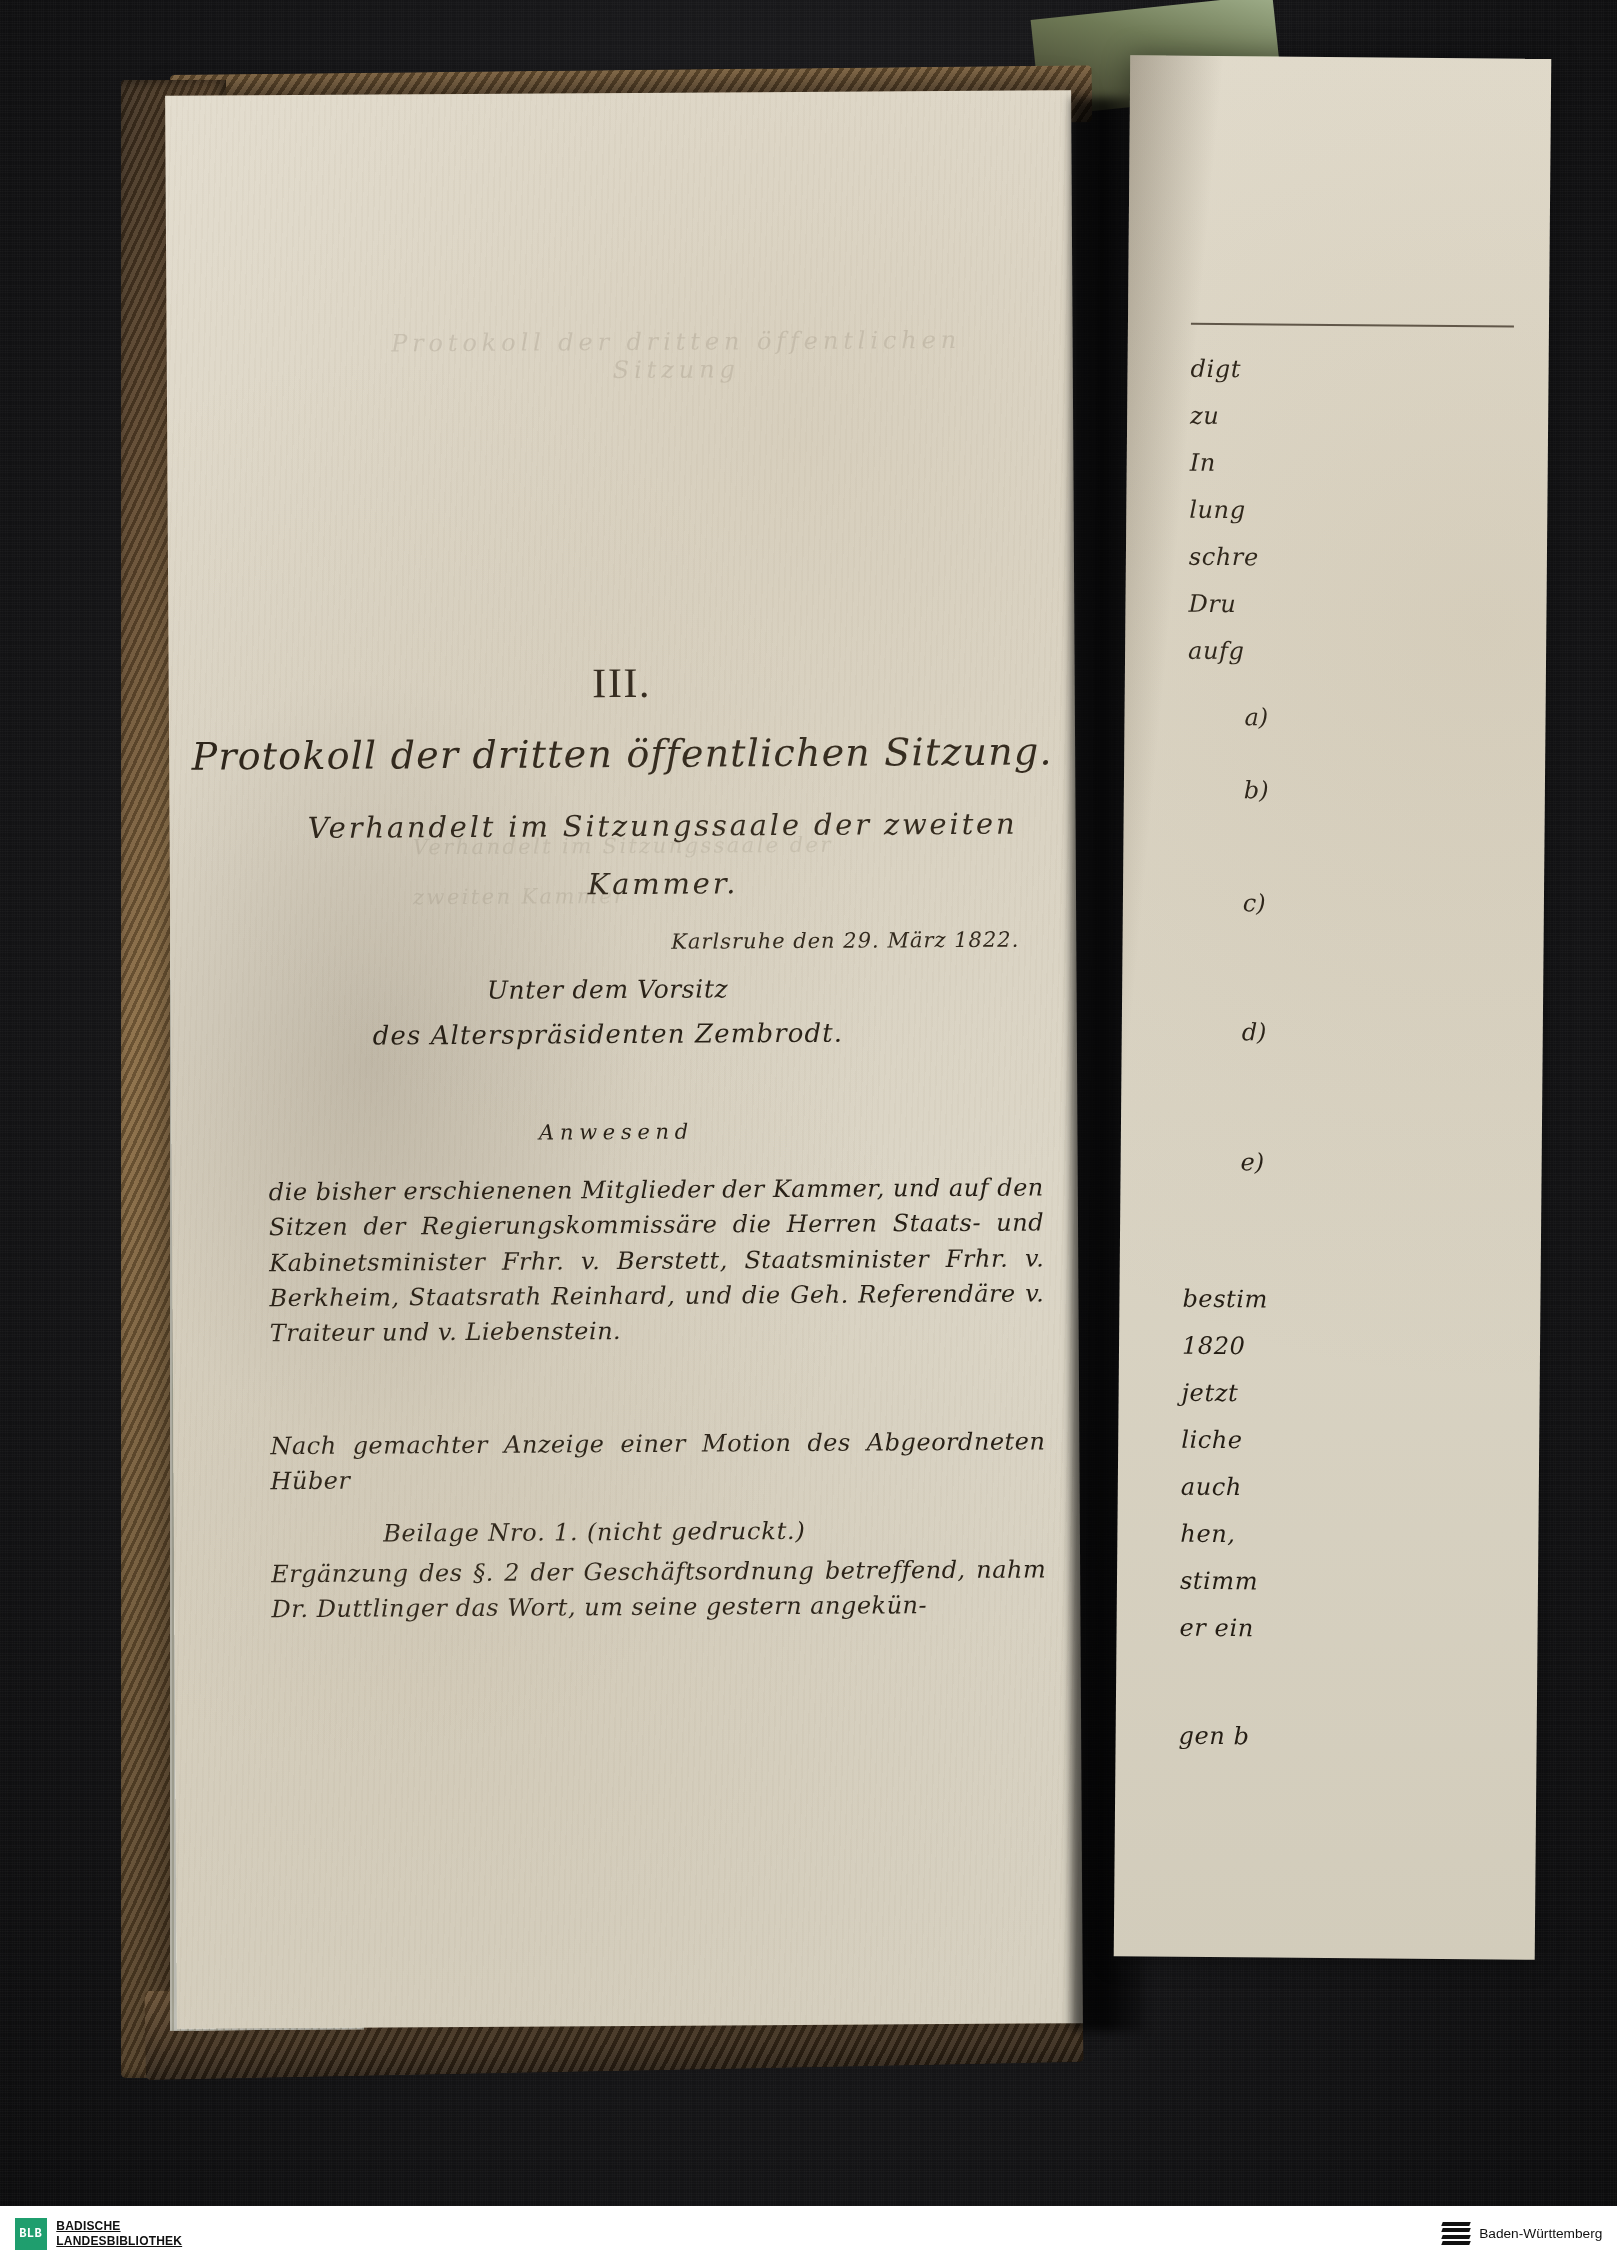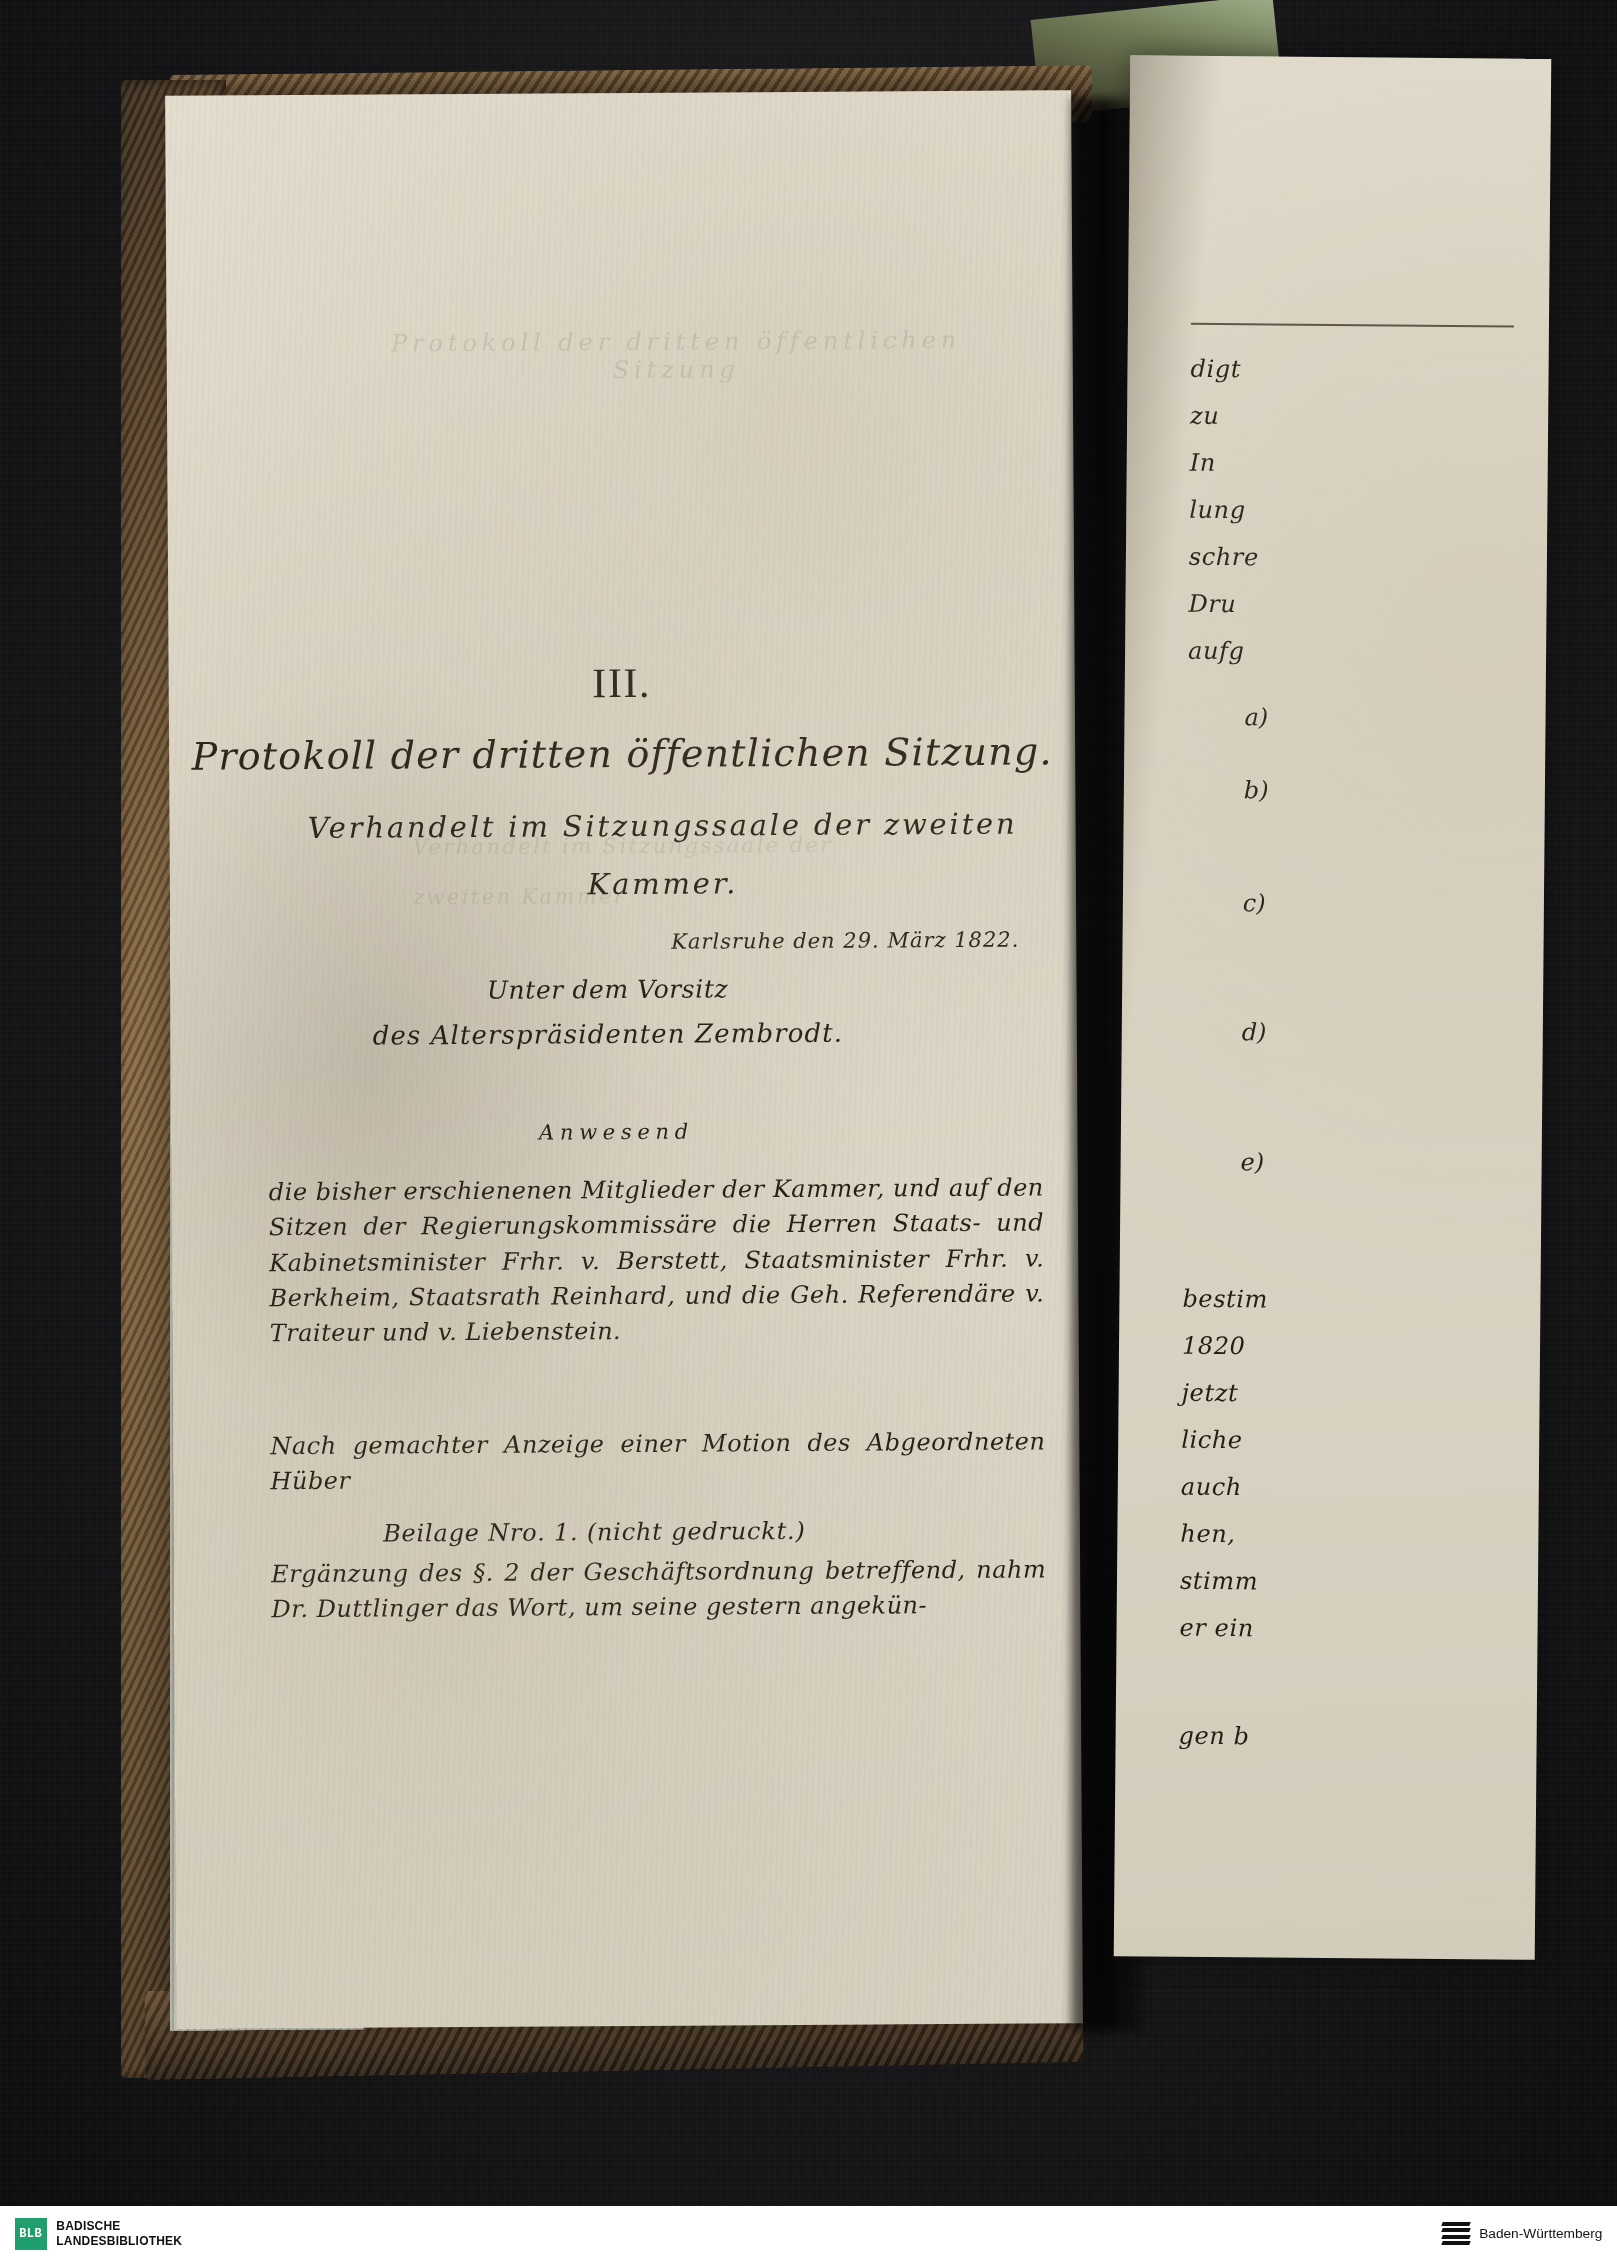--- a/index.html
+++ b/index.html
@@ -48,20 +48,21 @@
     display: flex; align-items: center; justify-content: center;
     letter-spacing: 0.4px;
   }
   .blb-text {
     font-family: "Liberation Sans", sans-serif;
     font-size: 12px;
     line-height: 1.25;
     color: #111;
     font-weight: bold;
     letter-spacing: 0.2px;
+    text-decoration: underline;
   }
   .brand-right { display: flex; align-items: center; gap: 9.7px; }
   .bw-mark {
     width: 27.5px; height: 29px;
     display: flex; flex-direction: column; justify-content: center; gap: 2.4px;
   }
   .bw-mark i {
     display: block;
     height: 4px;
     background: #111;

